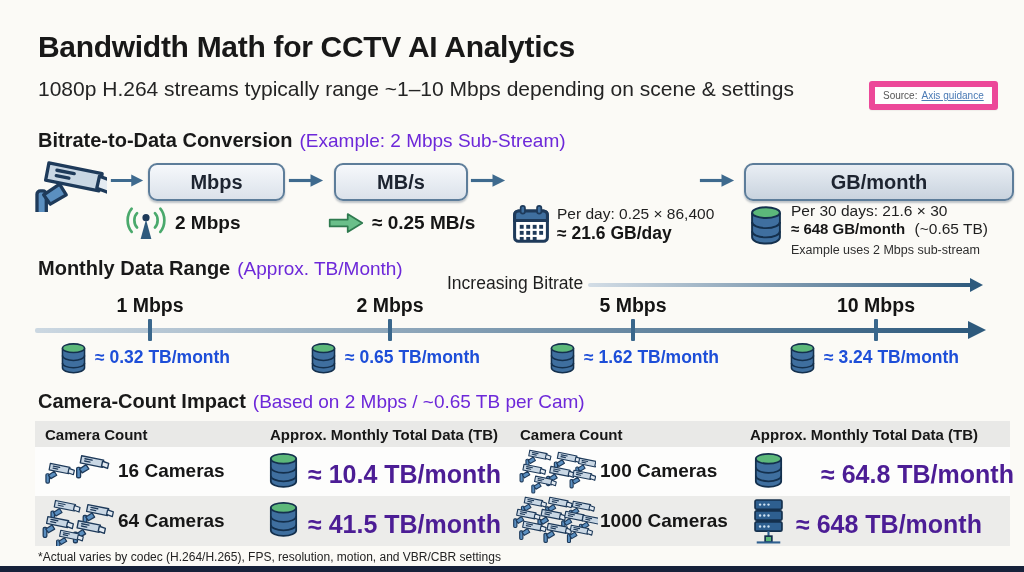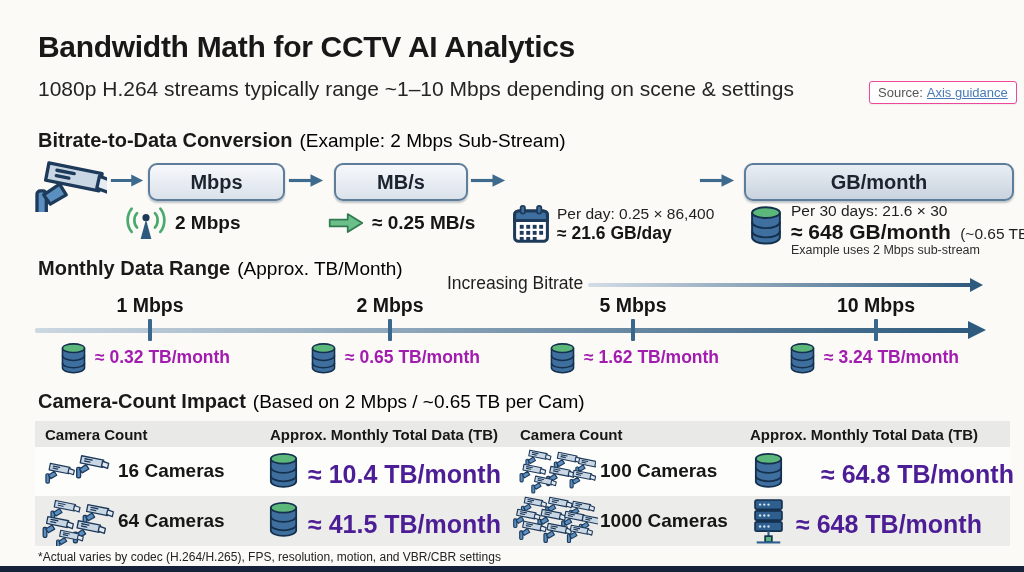--- a/index.html
+++ b/index.html
@@ -3,40 +3,40 @@
 <meta charset="utf-8">
 <style>
   html,body{margin:0;padding:0;background:#ffffff;}
   .stage{
     position:relative;width:1024px;height:572px;background:#fbfaf6;
     overflow:hidden;font-family:"Liberation Sans",sans-serif;color:#1c1c1c;
   }
   .abs{position:absolute;}
   .title{font-size:30px;font-weight:800;letter-spacing:-0.3px;color:#181818;}
   .subtitle{font-size:21px;color:#242424;}
-  .src-badge{display:flex;align-items:center;gap:4px;border:1px solid #ec4899;background:#fefefe;
-    border-radius:3px;padding:3px 8px;font-size:13px;color:#555;box-shadow:0 1px 1px rgba(0,0,0,.05);}
+  .src-badge{display:flex;align-items:center;gap:4px;border:6px solid #ec4899;background:#fefefe;
+    border-radius:3px;padding:3px 8px;font-size:10px;color:#555;box-shadow:0 1px 1px rgba(0,0,0,.05);}
   .src-badge a{color:#4a7ab5;text-decoration:underline;cursor:pointer;}
   .sec-head{font-size:20px;font-weight:800;color:#191919;white-space:nowrap;}
-  .sec-note{font-size:19px;font-weight:400;color:#000000;margin-left:7px;}
+  .sec-note{font-size:19px;font-weight:400;color:#6d28d9;margin-left:7px;}
   .box{display:flex;align-items:center;justify-content:center;border:2px solid #5d7d9a;border-radius:9px;
     background:linear-gradient(#f6f8fb,#dbe2ea);font-weight:700;font-size:20px;color:#1d2430;
     box-shadow:0 1.5px 2px rgba(30,50,80,.28);}
   .box-dark{background:linear-gradient(#e9eef4,#c9d3de);}
   .val-lg{font-size:19px;font-weight:700;color:#151515;white-space:nowrap;}
   .formula{font-size:15.5px;color:#1f1f1f;white-space:nowrap;}
   .small-note{font-size:12.5px;color:#2e2e2e;white-space:nowrap;}
   .bitrate-label{width:140px;text-align:center;font-size:19.5px;font-weight:700;color:#141414;}
   .tick{width:4px;height:22px;background:#3a678c;border-radius:1px;}
   .tl-bar{height:4.5px;border-radius:2px;background:linear-gradient(to right,#ccd8e2,#2e5a7d);}
   .tl-head{width:0;height:0;border-top:9px solid transparent;border-bottom:9px solid transparent;border-left:18px solid #2e5a7d;}
   .ax-bar{height:3.5px;border-radius:2px;background:linear-gradient(to right,#d3dde6,#2e5a7d);}
   .ax-head{width:0;height:0;border-top:7px solid transparent;border-bottom:7px solid transparent;border-left:13px solid #2e5a7d;}
   .ax-label{font-size:17.5px;color:#1e1e1e;}
-  .tb-val{font-size:17.5px;font-weight:700;color:#a21caf;white-space:nowrap;}
+  .tb-val{font-size:17.5px;font-weight:700;color:#1d4ed8;white-space:nowrap;}
   .thead{background:#e9e9e7;}
   .th{font-size:15px;font-weight:700;color:#171717;white-space:nowrap;}
   .row-alt{background:#ececea;}
   .cell-label{font-size:19px;font-weight:600;color:#161616;white-space:nowrap;}
   .cell-val{font-size:25px;font-weight:700;color:#4c1d95;white-space:nowrap;}
   .footnote{font-size:12px;color:#232323;}
   .bottom-bar{background:#16213a;}
   svg{display:block;}
 </style>
 </head>
@@ -169,21 +169,21 @@
       <use href="#sym-cal"></use>
     </svg>
   <div class="abs formula" style="left:557px;top:205px;">Per day: 0.25 × 86,400</div>
   <div class="abs val-lg" style="left:557px;top:223px;font-size:17.5px;">≈ 21.6 GB/day</div>
 
   <svg class="abs" style="left:749px;top:203px;" width="34" height="44">
       <use href="#sym-db"></use>
     </svg>
   <div class="abs formula" style="left:791px;top:202px;">Per 30 days: 21.6 × 30</div>
   <div class="abs" style="left:791px;top:220px;white-space:nowrap;">
-    <span class="val-lg" style="font-size:21px;margin-top:11px;">≈ 648 GB/month</span>
+    <span class="val-lg" style="font-size:15px;margin-top:11px;">≈ 648 GB/month</span>
     <span class="formula" style="margin-left:5px;">(~0.65 TB)</span>
   </div>
   <div class="abs small-note" style="left:791px;top:243px;">Example uses 2 Mbps sub-stream</div>
 
   <div class="abs" style="left:38px;top:257px;">
     <span class="sec-head">Monthly Data Range</span><span class="sec-note">(Approx. TB/Month)</span>
   </div>
 
   <div class="abs ax-label" style="left:447px;top:273px;">Increasing Bitrate</div>
   <div class="abs ax-bar" style="left:588px;top:283px;width:384px;"></div>

